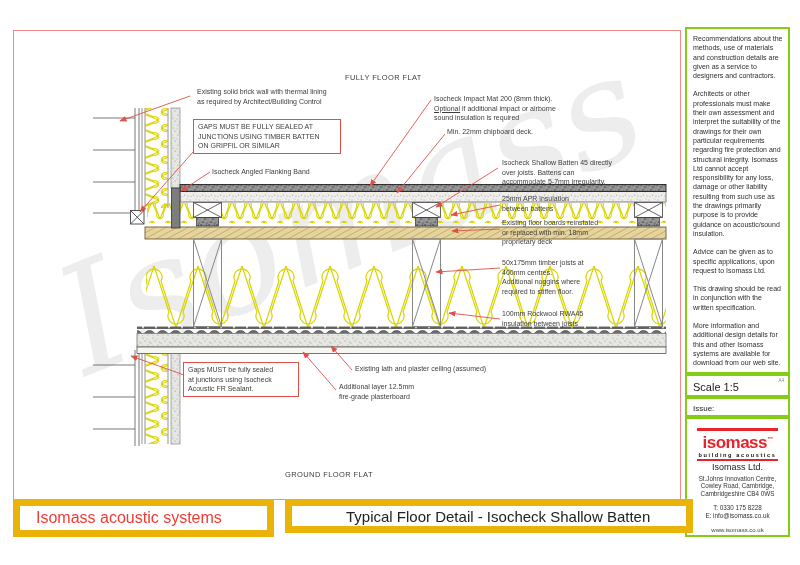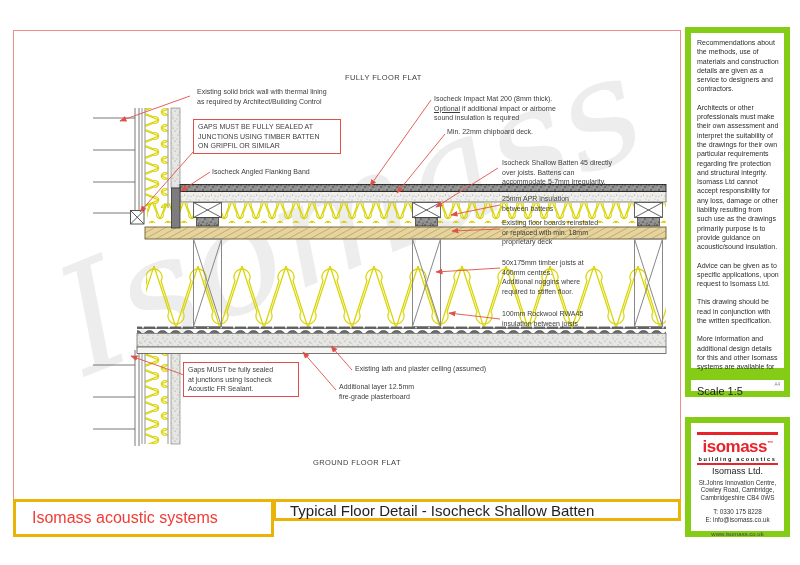--- a/index.html
+++ b/index.html
@@ -14,43 +14,43 @@
     transform:rotate(-22deg);transform-origin:40% 60%;pointer-events:none;user-select:none;}
 
   #draw-svg{position:absolute;left:0;top:0;z-index:1;}
 
   .ann{position:absolute;z-index:2;font-size:7px;line-height:9.5px;color:#3d3d3d;white-space:pre-line;}
   .ann .u{text-decoration:underline;}
   .ann-box{border:1px solid #e0504a;padding:2px 4px;background:rgba(255,255,255,0.0);}
   .floor-label{position:absolute;z-index:2;font-size:7.5px;letter-spacing:.4px;color:#3d3d3d;}
 
   
-  .side{position:absolute;left:685px;width:105px;box-sizing:border-box;border:6px solid #84cc16;background:#fff;z-index:3;}
+  .side{position:absolute;left:685px;width:105px;box-sizing:border-box;border:2px solid #84cc16;background:#fff;z-index:3;}
   #notes-box{top:27px;height:347px;padding:5px 5px 0 6px;}
   #notes-box p{margin:0 0 9px 0;font-size:7px;line-height:9.3px;color:#2d2d2d;}
   #scale-box{top:374px;height:23px;}
   #scale-box .scale-text{position:absolute;left:6px;top:5px;font-size:11px;color:#222;}
   #scale-box .paper{position:absolute;right:4px;top:2px;font-size:4.5px;color:#888;}
   #issue-box{top:397px;height:20px;}
   #issue-box .issue-text{position:absolute;left:6px;top:5px;font-size:8px;color:#222;}
   #logo-box{top:417px;height:120px;text-align:center;}
   .logo-wrap{display:inline-block;margin-top:9px;border-top:3px solid #e8232a;border-bottom:2px solid #e8232a;padding:0 2px 1px 2px;}
   .logo-word{font-size:17px;font-weight:bold;color:#e8232a;letter-spacing:-0.5px;line-height:17px;}
   .logo-tm{font-size:6px;vertical-align:super;}
   .logo-tag{display:block;font-size:5.6px;font-weight:bold;color:#111;letter-spacing:1.6px;margin-top:0px;}
   .addr-name{font-size:9px;color:#222;margin-top:1px;}
   .addr-lines{font-size:6.3px;line-height:7.8px;color:#333;margin-top:3px;white-space:pre-line;}
   .addr-contact{font-size:6.3px;line-height:8px;color:#333;margin-top:6px;white-space:pre-line;}
   .addr-web{font-size:6px;color:#444;margin-top:7px;}
 
   
-  .tbar{position:absolute;box-sizing:border-box;border:3px solid #eab308;background:#fff;z-index:3;display:flex;align-items:center;}
+  .tbar{position:absolute;box-sizing:border-box;border:7px solid #eab308;background:#fff;z-index:3;display:flex;align-items:center;}
   #tbar-left{left:13px;top:499px;width:261px;height:38px;}
   #tbar-left span{margin-left:16px;font-size:16px;color:#f23b34;}
-  #tbar-right{left:273px;top:499px;width:408px;height:22px;}
+  #tbar-right{left:285px;top:499px;width:408px;height:34px;padding-left:40px;}
   #tbar-right span{margin-left:14px;font-size:15px;color:#222;}
 </style>
 </head>
 <body>
 
 <div id="page">
 
   <div id="watermark">Isomass</div>
 
   <div id="draw-frame" class="frame"></div>
@@ -195,21 +195,21 @@
       <path d="M500,205 L451,215" marker-end="url(#arr)"></path>
       <path d="M500,229 L452,231" marker-end="url(#arr)"></path>
       <path d="M500,268 L436,272" marker-end="url(#arr)"></path>
       <path d="M500,319 L449,313" marker-end="url(#arr)"></path>
       <path d="M352,370 L331,346" marker-end="url(#arr)"></path>
       <path d="M336,390 L303,352" marker-end="url(#arr)"></path>
     </g>
   </svg>
 
   <div class="floor-label" style="left:345px;top:73px;">FULLY FLOOR FLAT</div>
-  <div class="floor-label" style="left:285px;top:458px;margin-left:28px;">GROUND FLOOR FLAT</div>
+  <div class="floor-label" style="left:285px;top:470px;">GROUND FLOOR FLAT</div>
 
   <div class="ann" style="left:197px;top:87px;">Existing solid brick wall with thermal lining
 as required by Architect/Building Control</div>
   <div class="ann ann-box" style="left:193px;top:119px;width:138px;">GAPS MUST BE FULLY SEALED AT
 JUNCTIONS USING TIMBER BATTEN
 ON GRIPFIL OR SIMILAR</div>
   <div class="ann" style="left:212px;top:167px;">Isocheck Angled Flanking Band</div>
   <div class="ann ann-box" style="left:183px;top:362px;width:106px;">Gaps MUST be fully sealed
 at junctions using Isocheck
 Acoustic FR Sealant.</div>
@@ -241,20 +241,23 @@
     <p>Advice can be given as to specific applications, upon request to Isomass Ltd.</p>
     <p>This drawing should be read in conjunction with the written specification.</p>
     <p>More information and additional design details for this and other Isomass systems are available for download from our web site.</p>
   </div>
 
   <div id="scale-box" class="side">
     <span class="scale-text">Scale  1:5</span>
     <span class="paper">A4</span>
   </div>
 
+  <div id="issue-box" class="side">
+    <span class="issue-text">Issue:</span>
+  </div>
 
   <div id="logo-box" class="side">
     <div class="logo-wrap">
       <span class="logo-word"><span>isomass</span><span class="logo-tm">™</span></span>
       <span class="logo-tag">building acoustics</span>
     </div>
     <div class="addr-name">Isomass Ltd.</div>
     <div class="addr-lines">St.Johns Innovation Centre,
 Cowley Road, Cambridge,
 Cambridgeshire CB4 0WS</div>

